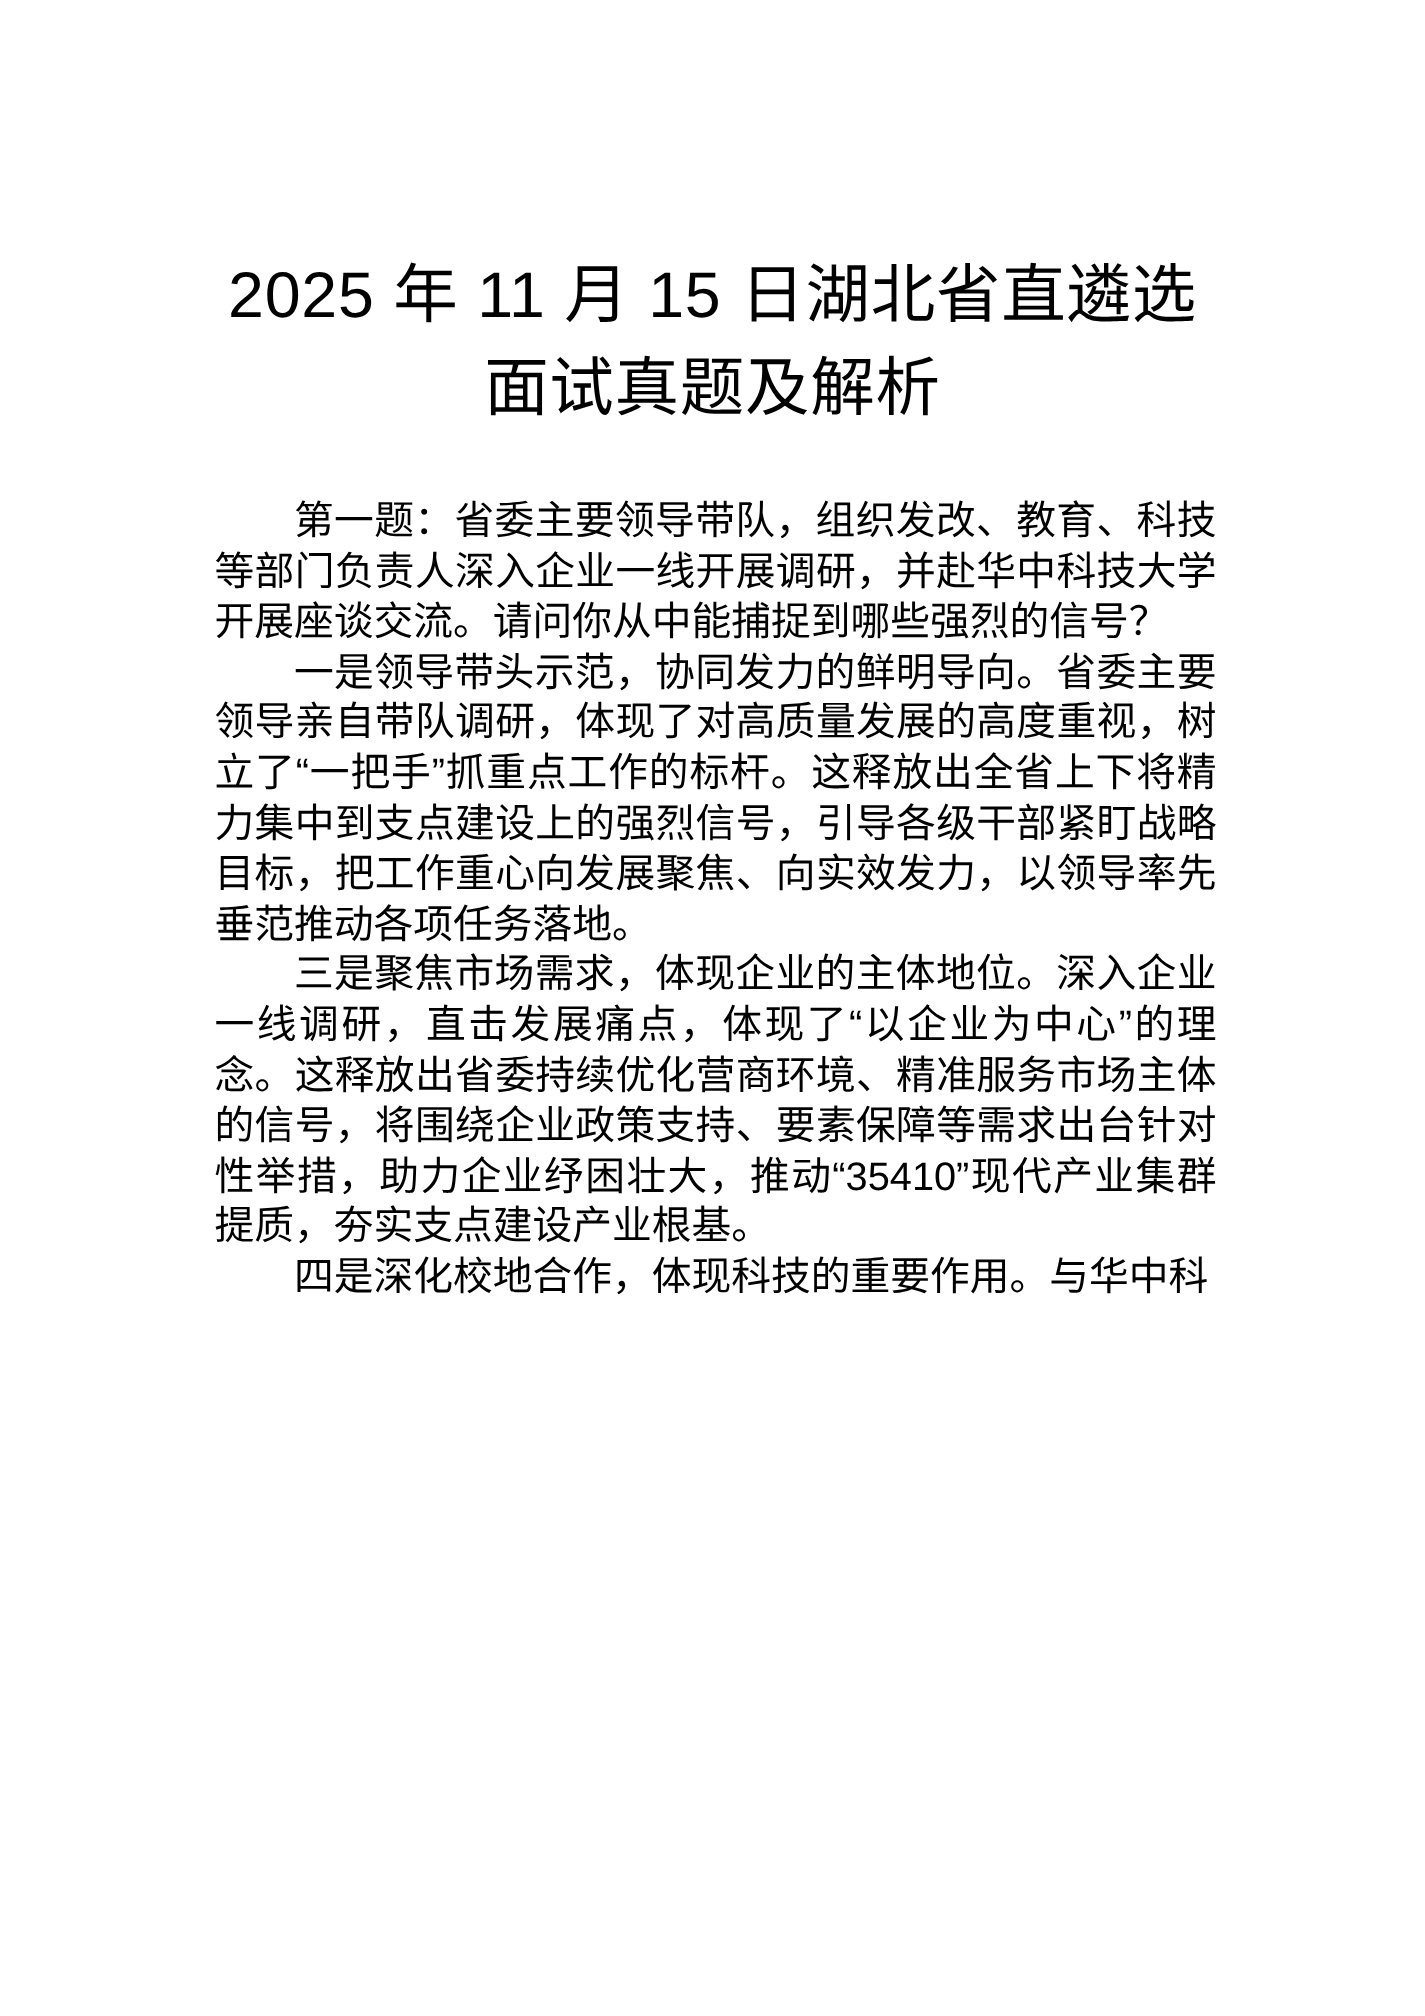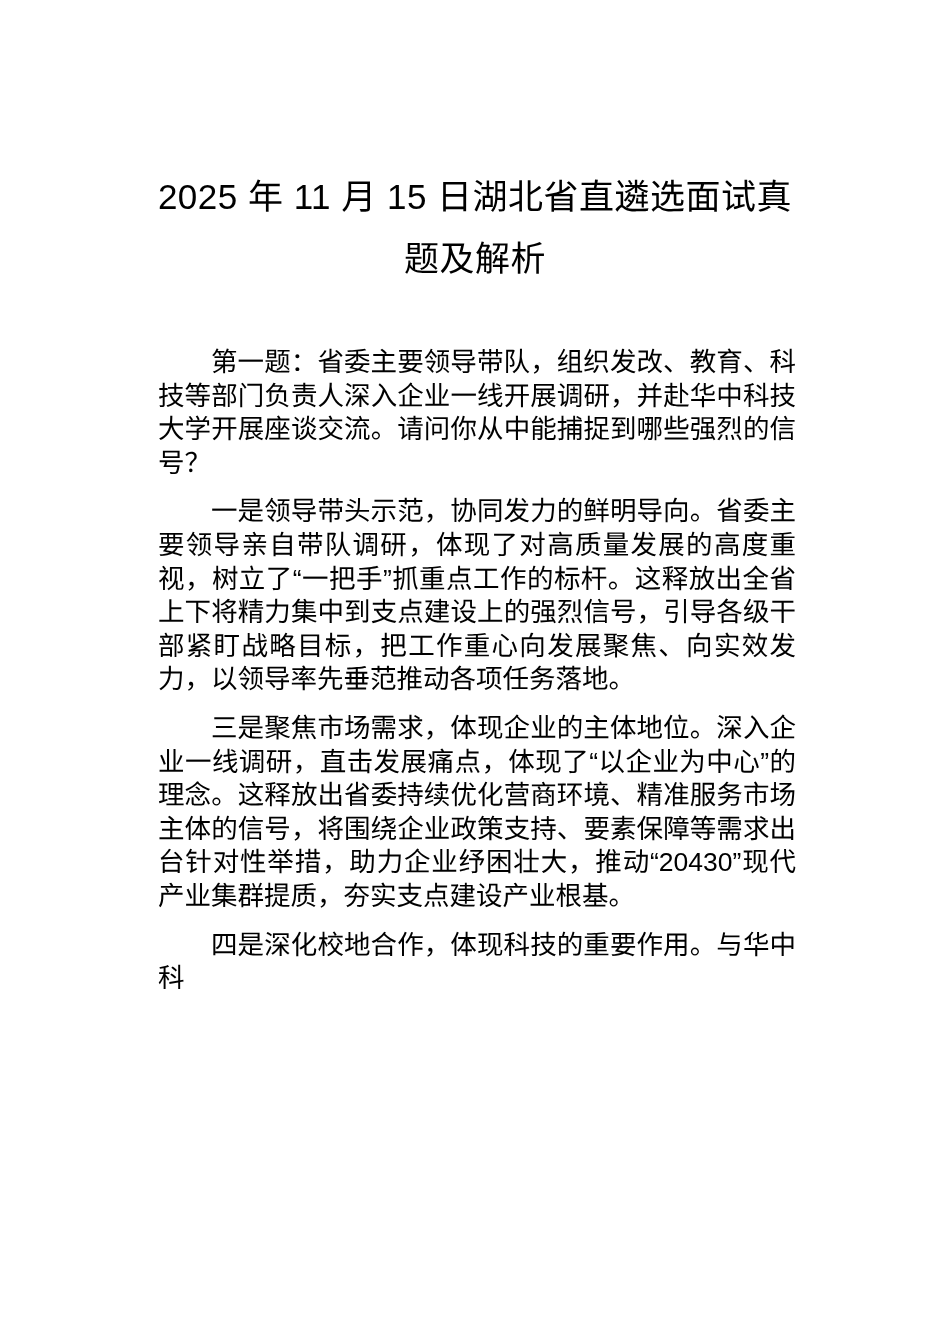--- a/index.html
+++ b/index.html
@@ -23,37 +23,37 @@
   
   .doc-title {
     margin: 0;
     padding: 0;
     position: absolute;
     left: 143px;
     top: 166px;
     width: 664px;
     text-align: center;
     font-family: "Liberation Sans", "DejaVu Sans", sans-serif;
-    font-size: 35px;
+    font-size: 43px;
     font-weight: 400;
     line-height: 62px;
     letter-spacing: 0.5px;
     white-space: pre-wrap;
   }
 
   
   .doc-body {
     position: absolute;
     left: 143px;
     top: 331px;
     width: 668px;
   }
 
   .para {
-    margin: 15px;
+    margin: 0;
     padding: 0;
     font-family: "Liberation Sans", "DejaVu Sans", sans-serif;
     font-size: 26.5px;
     font-weight: 400;
     line-height: 33.6px;
     text-align: justify;
     text-justify: inter-ideograph;
     text-indent: 2em;
     letter-spacing: 0px;
     word-break: break-all;
@@ -67,17 +67,17 @@
 </head>
 <body>
 
 <div class="page">
 
   <h1 class="doc-title">2025 年 11 月 15 日湖北省直遴选面试真题及解析</h1>
 
   <div class="doc-body">
     <p class="para">第一题：省委主要领导带队，组织发改、教育、科技等部门负责人深入企业一线开展调研，并赴华中科技大学开展座谈交流。请问你从中能捕捉到哪些强烈的信号？</p>
     <p class="para">一是领导带头示范，协同发力的鲜明导向。省委主要领导亲自带队调研，体现了对高质量发展的高度重视，树立了“一把手”抓重点工作的标杆。这释放出全省上下将精力集中到支点建设上的强烈信号，引导各级干部紧盯战略目标，把工作重心向发展聚焦、向实效发力，以领导率先垂范推动各项任务落地。</p>
-    <p class="para">三是聚焦市场需求，体现企业的主体地位。深入企业一线调研，直击发展痛点，体现了“以企业为中心”的理念。这释放出省委持续优化营商环境、精准服务市场主体的信号，将围绕企业政策支持、要素保障等需求出台针对性举措，助力企业纾困壮大，推动“20430”现代产业集群提质，夯实支点建设产业根基。</p>
+    <p class="para">三是聚焦市场需求，体现企业的主体地位。深入企业一线调研，直击发展痛点，体现了“以企业为中心”的理念。这释放出省委持续优化营商环境、精准服务市场主体的信号，将围绕企业政策支持、要素保障等需求出台针对性举措，助力企业纾困壮大，推动“35410”现代产业集群提质，夯实支点建设产业根基。</p>
     <p class="para">四是深化校地合作，体现科技的重要作用。与华中科</p>
   </div>
 
 </div>
 
 </body></html>

